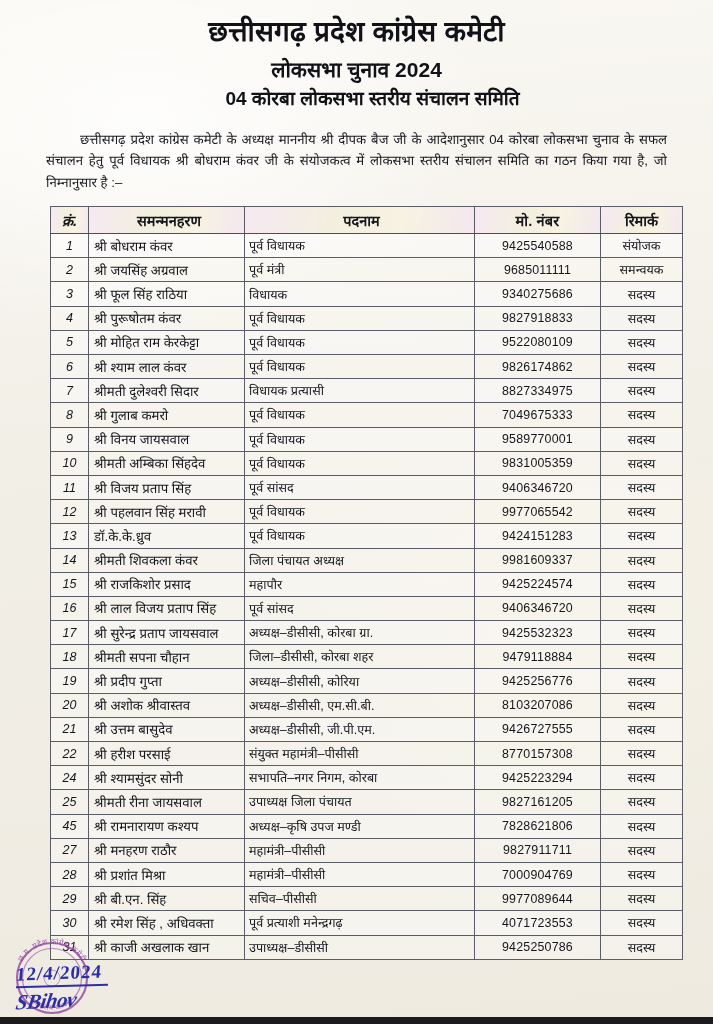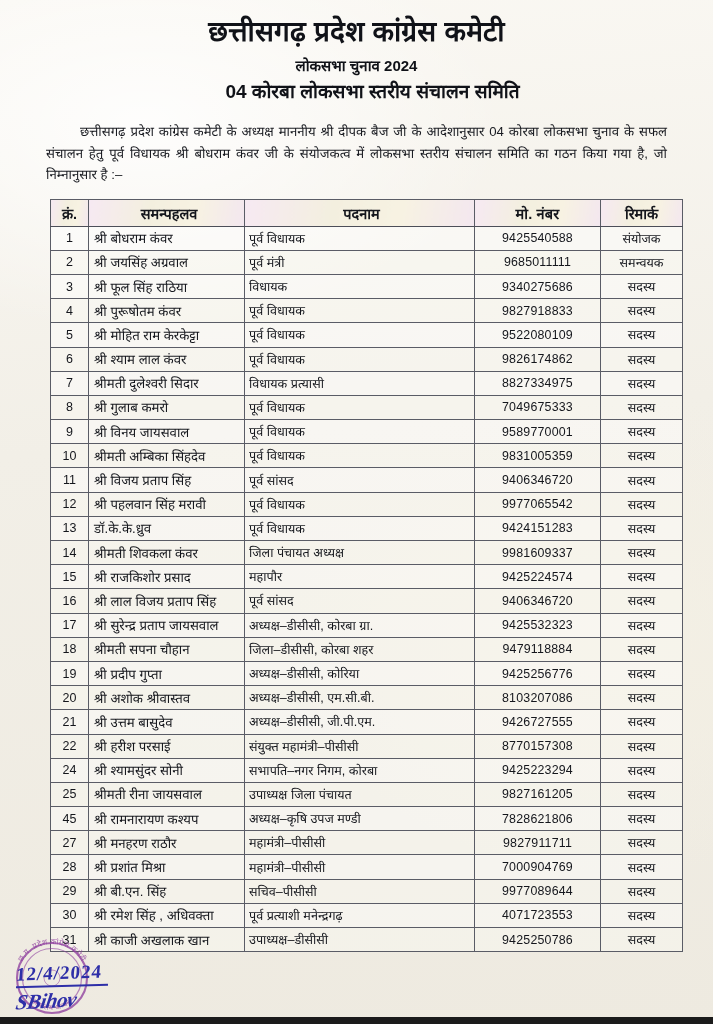--- a/index.html
+++ b/index.html
@@ -51,21 +51,21 @@
     padding-top: 14px;
   }
   .title-main {
     font-size: 28px;
     font-weight: 700;
     letter-spacing: 0.2px;
     line-height: 1.25;
     color: #101218;
   }
   .title-sub1 {
-    font-size: 15px;
+    font-size: 21px;
     font-weight: 700;
     margin-top: 8px;
     line-height: 1.25;
     color: #101218;
   }
   .title-sub2 {
     font-size: 19px;
     font-weight: 700;
     margin-top: 4px;
     line-height: 1.3;
@@ -104,21 +104,21 @@
     white-space: nowrap;
   }
   table.roster thead th {
     font-size: 14.5px;
     font-weight: 700;
     text-align: center;
     height: 26px;
     background: linear-gradient(100deg,#f6e9f2 0%,#f3efdf 38%,#f7f2e2 68%,#f3e7ef 100%);
     border-bottom: 1.4px solid #4c4e58;
   }
-  .c-sn    { width: 37px;  text-align: center; font-size: 12.5px; }
+  .c-sn    { width: 37px;  text-align: center; font-size: 12.5px; font-style: italic; }
   .c-name  { width: 150px; text-align: left;  font-size: 13.2px; padding-left: 5px !important; }
   .c-post  { width: 225px; text-align: left;  font-size: 12.6px; padding-left: 4px !important; }
   .c-mob   { width: 125px; text-align: center; font-size: 12.4px; font-family: Liberation Sans, sans-serif; letter-spacing: 0.2px; }
   .c-rem   { width: 81px;  text-align: center; font-size: 12.6px; }
 
   tbody tr:nth-child(odd)  td { background: rgba(255,255,255,0.30); }
   tbody tr:nth-child(even) td { background: rgba(250,247,238,0.30); }
 
   
   .stamp {
@@ -174,21 +174,21 @@
       <div class="title-sub2">04 कोरबा लोकसभा स्तरीय संचालन समिति</div>
     </div>
 
     <p class="intro">छत्तीसगढ़ प्रदेश कांग्रेस कमेटी के अध्यक्ष माननीय श्री दीपक बैज जी के आदेशानुसार 04 कोरबा लोकसभा चुनाव के सफल संचालन हेतु पूर्व विधायक श्री बोधराम कंवर जी के संयोजकत्व में लोकसभा स्तरीय संचालन समिति का गठन किया गया है, जो निम्नानुसार है :–</p>
 
     <div class="table-wrap">
       <table class="roster">
         <thead>
           <tr>
             <th class="c-sn">क्रं.</th>
-            <th class="c-name">समन्पहलव</th>
+            <th class="c-name">समन्मनहरण</th>
             <th class="c-post">पदनाम</th>
             <th class="c-mob">मो. नंबर</th>
             <th class="c-rem">रिमार्क</th>
           </tr>
         </thead>
         <tbody id="roster-body">
             <tr>
               <td class="c-sn">1</td>
               <td class="c-name">श्री बोधराम कंवर</td>
               <td class="c-post">पूर्व विधायक</td>

